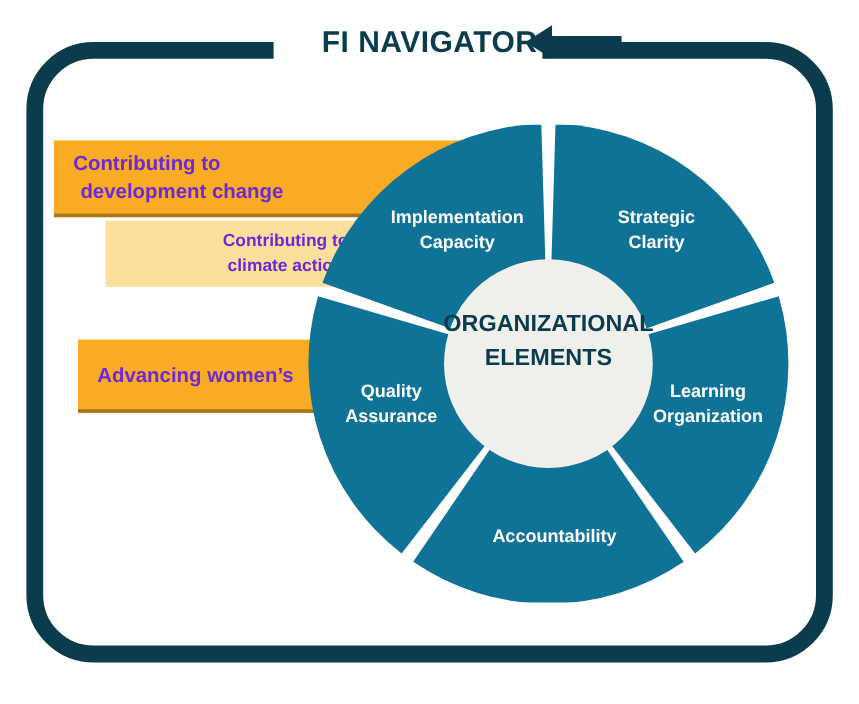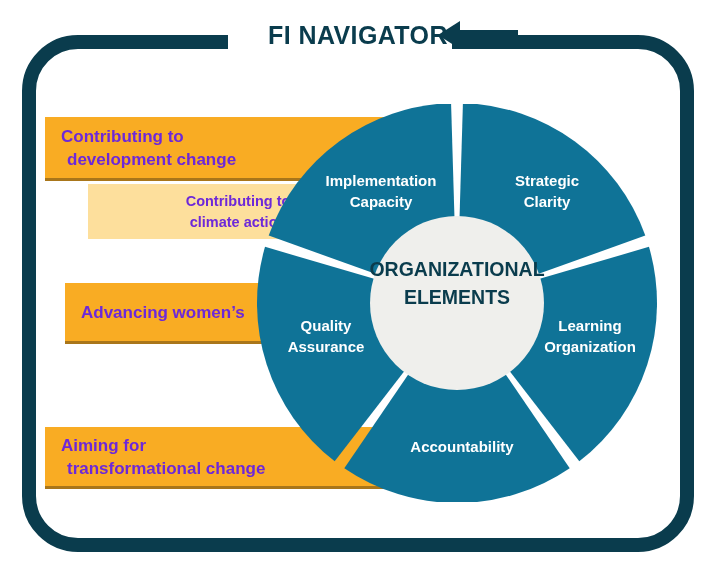--- a/index.html
+++ b/index.html
@@ -183,24 +183,20 @@
 
     <div class="pbox pbox-sub" id="box-clim" style="background: rgb(253, 223, 156);">
       <span class="line">Contributing to</span>
       <span class="line">climate action</span>
     </div>
 
     <div class="pbox pbox-main" id="box-women" style="background: rgb(249, 172, 35);">
       <span class="line">Advancing women’s</span>
     </div>
 
-    <div class="pbox pbox-main" id="box-aim" style="background: rgb(249, 172, 35);">
-      <span class="line">Aiming for</span>
-      <span class="line indent">transformational change</span>
-    </div>
   </div>
 
   <div class="donut-wrap">
     <svg width="414" height="398" viewBox="0 0 414 398">
 
       <g id="donut-segments">
           <path d="M 207 199 L 212.9332488170222 -0.9119720238768139 A 200 200 0 0 1 395.29410896240756 131.58094831538358 Z" fill="#0F7397"></path>
           <path d="M 207 199 L 398.9610583950374 142.86665821584245 A 200 200 0 0 1 329.3054080371663 357.244706593498 Z" fill="#0F7397"></path>
           <path d="M 207 199 L 319.70520978751426 364.2196588991528 A 200 200 0 0 1 94.29479021248572 364.2196588991528 Z" fill="#0F7397"></path>
           <path d="M 207 199 L 84.69459196283373 357.244706593498 A 200 200 0 0 1 15.038941604962616 142.86665821584245 Z" fill="#0F7397"></path>

